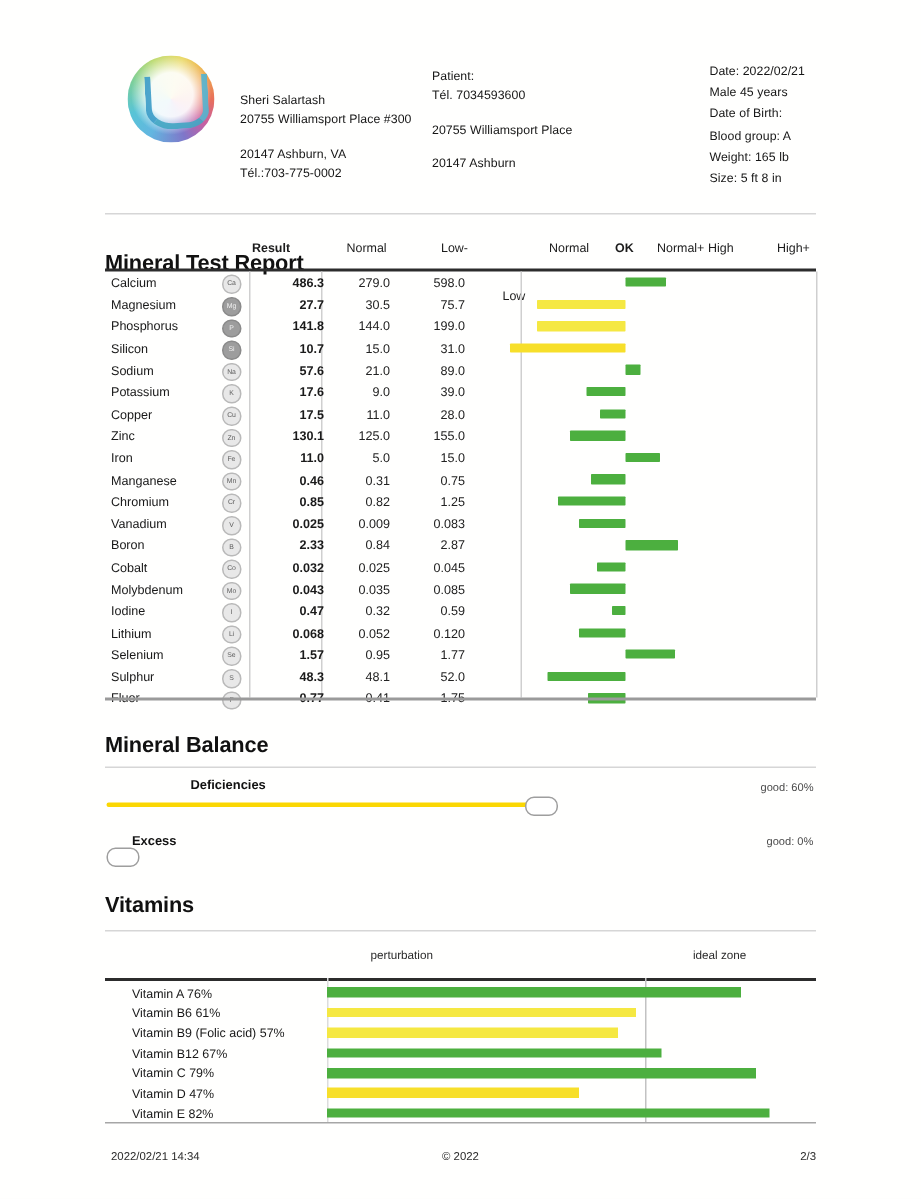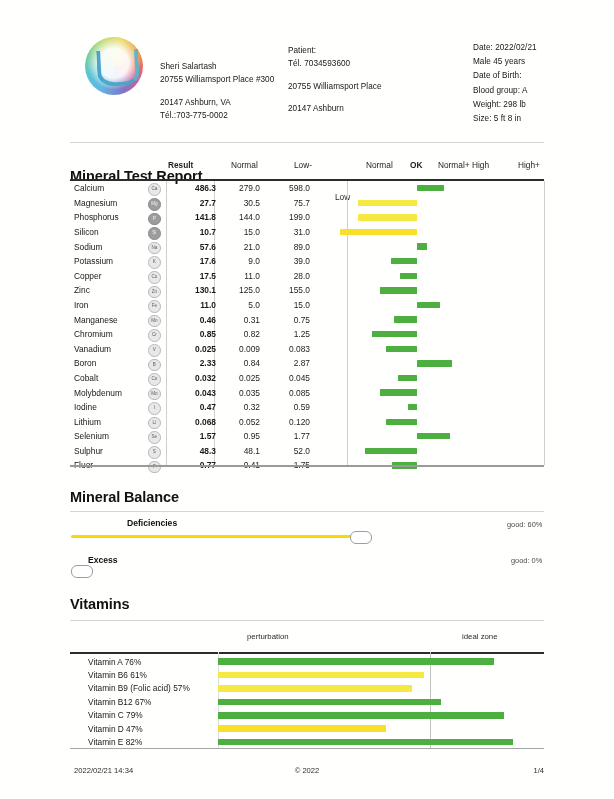--- a/index.html
+++ b/index.html
@@ -97,21 +97,21 @@
       <div>20755 Williamsport Place</div>
       <span class="gap"></span>
       <div>20147 Ashburn</div>
     </div>
 
     <div class="hcol c3">
       <div>Date: 2022/02/21</div>
       <div>Male 45 years</div>
       <div>Date of Birth:</div>
       <div>Blood group: A</div>
-      <div>Weight: 298 lb</div>
+      <div>Weight: 165 lb</div>
       <div>Size: 5 ft 8 in</div>
     </div>
   </div>
 
   <div class="sec-title" style="left:70px;top:120px;margin-top:48px;">Mineral Test Report</div>
   <div class="sec-rule" style="left:70px;top:142px;width:474px;"></div>
 
   <div class="mt-head">
     <span style="left:168px;top:160px;" class="b">Result</span>
     <span style="left:231px;top:160px;">Normal</span>
@@ -342,16 +342,16 @@
       <div class="vrow" style="top: 735.4px; width: 474px;">
         <div class="vname">Vitamin E 82%</div>
         <div class="vbar" style="left: 148px; width: 295px; background: rgb(76, 175, 63);"></div>
       </div>
     </div>
   <div class="v-rule-bot"></div>
 
   <div class="footer">
     <span class="l">2022/02/21 14:34</span>
     <span class="c">© 2022</span>
-    <span class="r">1/4</span>
+    <span class="r">2/3</span>
   </div>
 
 </div>
 
 </body></html>

